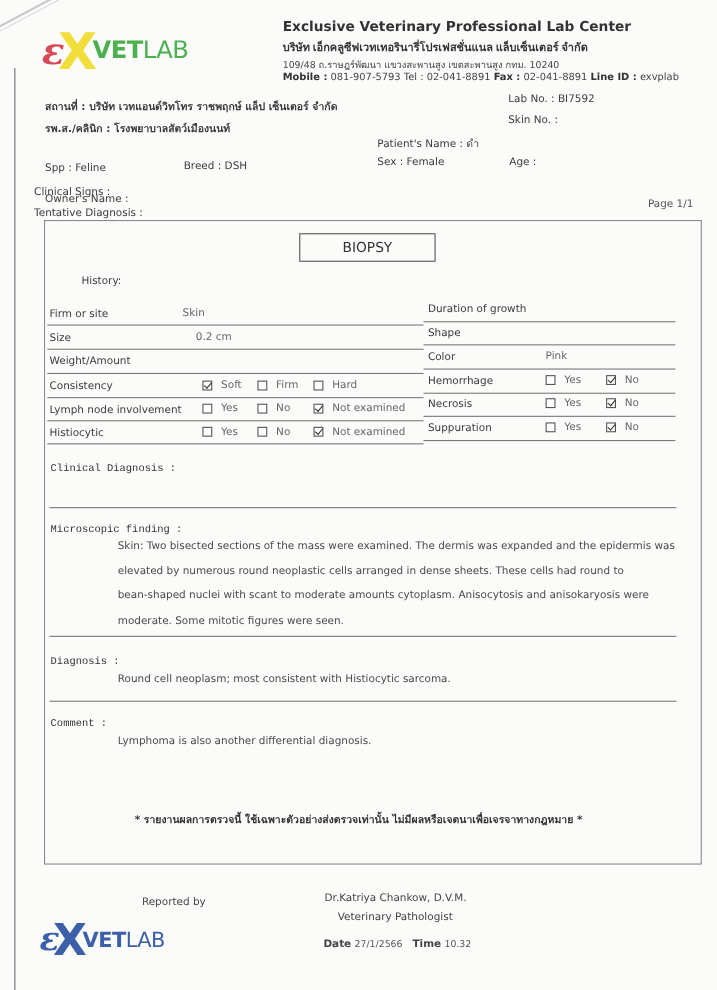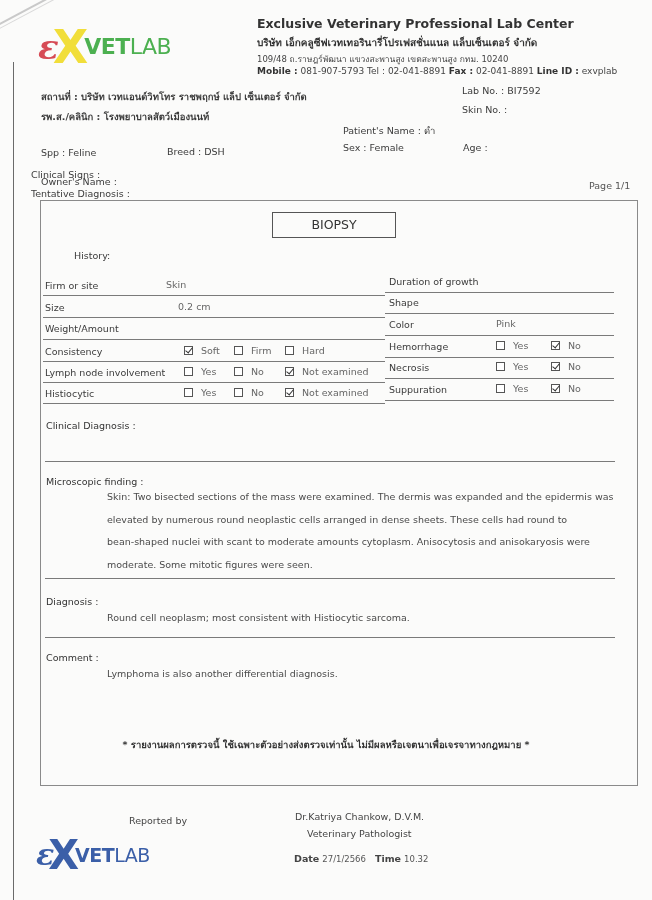--- a/index.html
+++ b/index.html
@@ -26,42 +26,42 @@
   .logo-top .vet { color:#4cb050; font-size:22px; line-height:22px; margin-left:-4px; margin-bottom:10px; }
   .logo-top .lab { color:#4cb050; font-size:22px; line-height:22px; margin-bottom:10px; }
   .logo-bot { left:36px; top:832px; height:42px; }
   .logo-bot .e, .logo-bot .x, .logo-bot .vet, .logo-bot .lab { color:#3b5fa8; }
   .logo-bot .e { font-size:30px; line-height:30px; margin-bottom:4px; }
   .logo-bot .x { font-size:40px; line-height:38px; margin-left:-6px; }
   .logo-bot .vet { font-size:19px; line-height:19px; margin-left:-4px; margin-bottom:9px; }
   .logo-bot .lab { font-size:19px; line-height:19px; margin-bottom:9px; }
 
   .co-name { left:257px; top:16px; font-size:12.5px; font-weight:bold; color:#333; }
-  .co-thai { left:257px; top:35px; font-size:10px; font-weight:bold; color:#333; }
+  .co-thai { left:257px; top:35px; font-size:10px; font-weight:bold; color:#333;font-family:Liberation Serif, serif; }
   .co-addr { left:257px; top:52px; font-size:8.5px; color:#444; }
   .co-contact { left:257px; top:66px; font-size:9px; color:#444; }
   .co-contact b { font-weight:bold; color:#333; }
 
   .hdr { font-size:9.5px; color:#3b3b3b; }
   .hdr-b { font-weight:bold; }
 
   .page-num { left:589px; top:180px; font-size:9.5px; color:#555; }
 
   .box { left:40px; top:200px; width:596px; height:584px; border:1px solid #8a8a8a; }
   .biopsy-title { left:272px; top:212px; width:122px; height:24px; border:1px solid #555; font-size:12.5px; text-align:center; line-height:24px; color:#333; }
 
   .lbl { font-size:9.5px; color:#3b3b3b; }
   .val { font-size:9.5px; color:#666; }
   .hr { height:1px; background:#7a7a7a; }
 
   .cb { display:inline-block; width:9px; height:9px; border:1px solid #555; position:relative; vertical-align:middle; box-sizing:border-box; background:#fff; }
   .cb.on::after { content:""; position:absolute; left:2px; top:-1px; width:3px; height:6px; border-right:1.6px solid #333; border-bottom:1.6px solid #333; transform:rotate(40deg); }
   .opt { position:absolute; font-size:9.5px; color:#666; display:flex; align-items:center; gap:8px; white-space:nowrap; }
 
-  .section-lbl { font-size:9.5px; color:#333; }
+  .section-lbl { font-size:9.5px; color:#333;font-family:Liberation Mono, monospace; }
   .para { font-size:9.5px; color:#4a4a4a; line-height:22.5px; }
 
   .disclaimer { left:0; top:737px; width:652px; text-align:center; font-size:9.5px; font-weight:bold; color:#333; }
 
   .foot { font-size:9.5px; color:#444; }
 </style>
 </head>
 <body>
 
 <div class="abs corner-line"></div>

